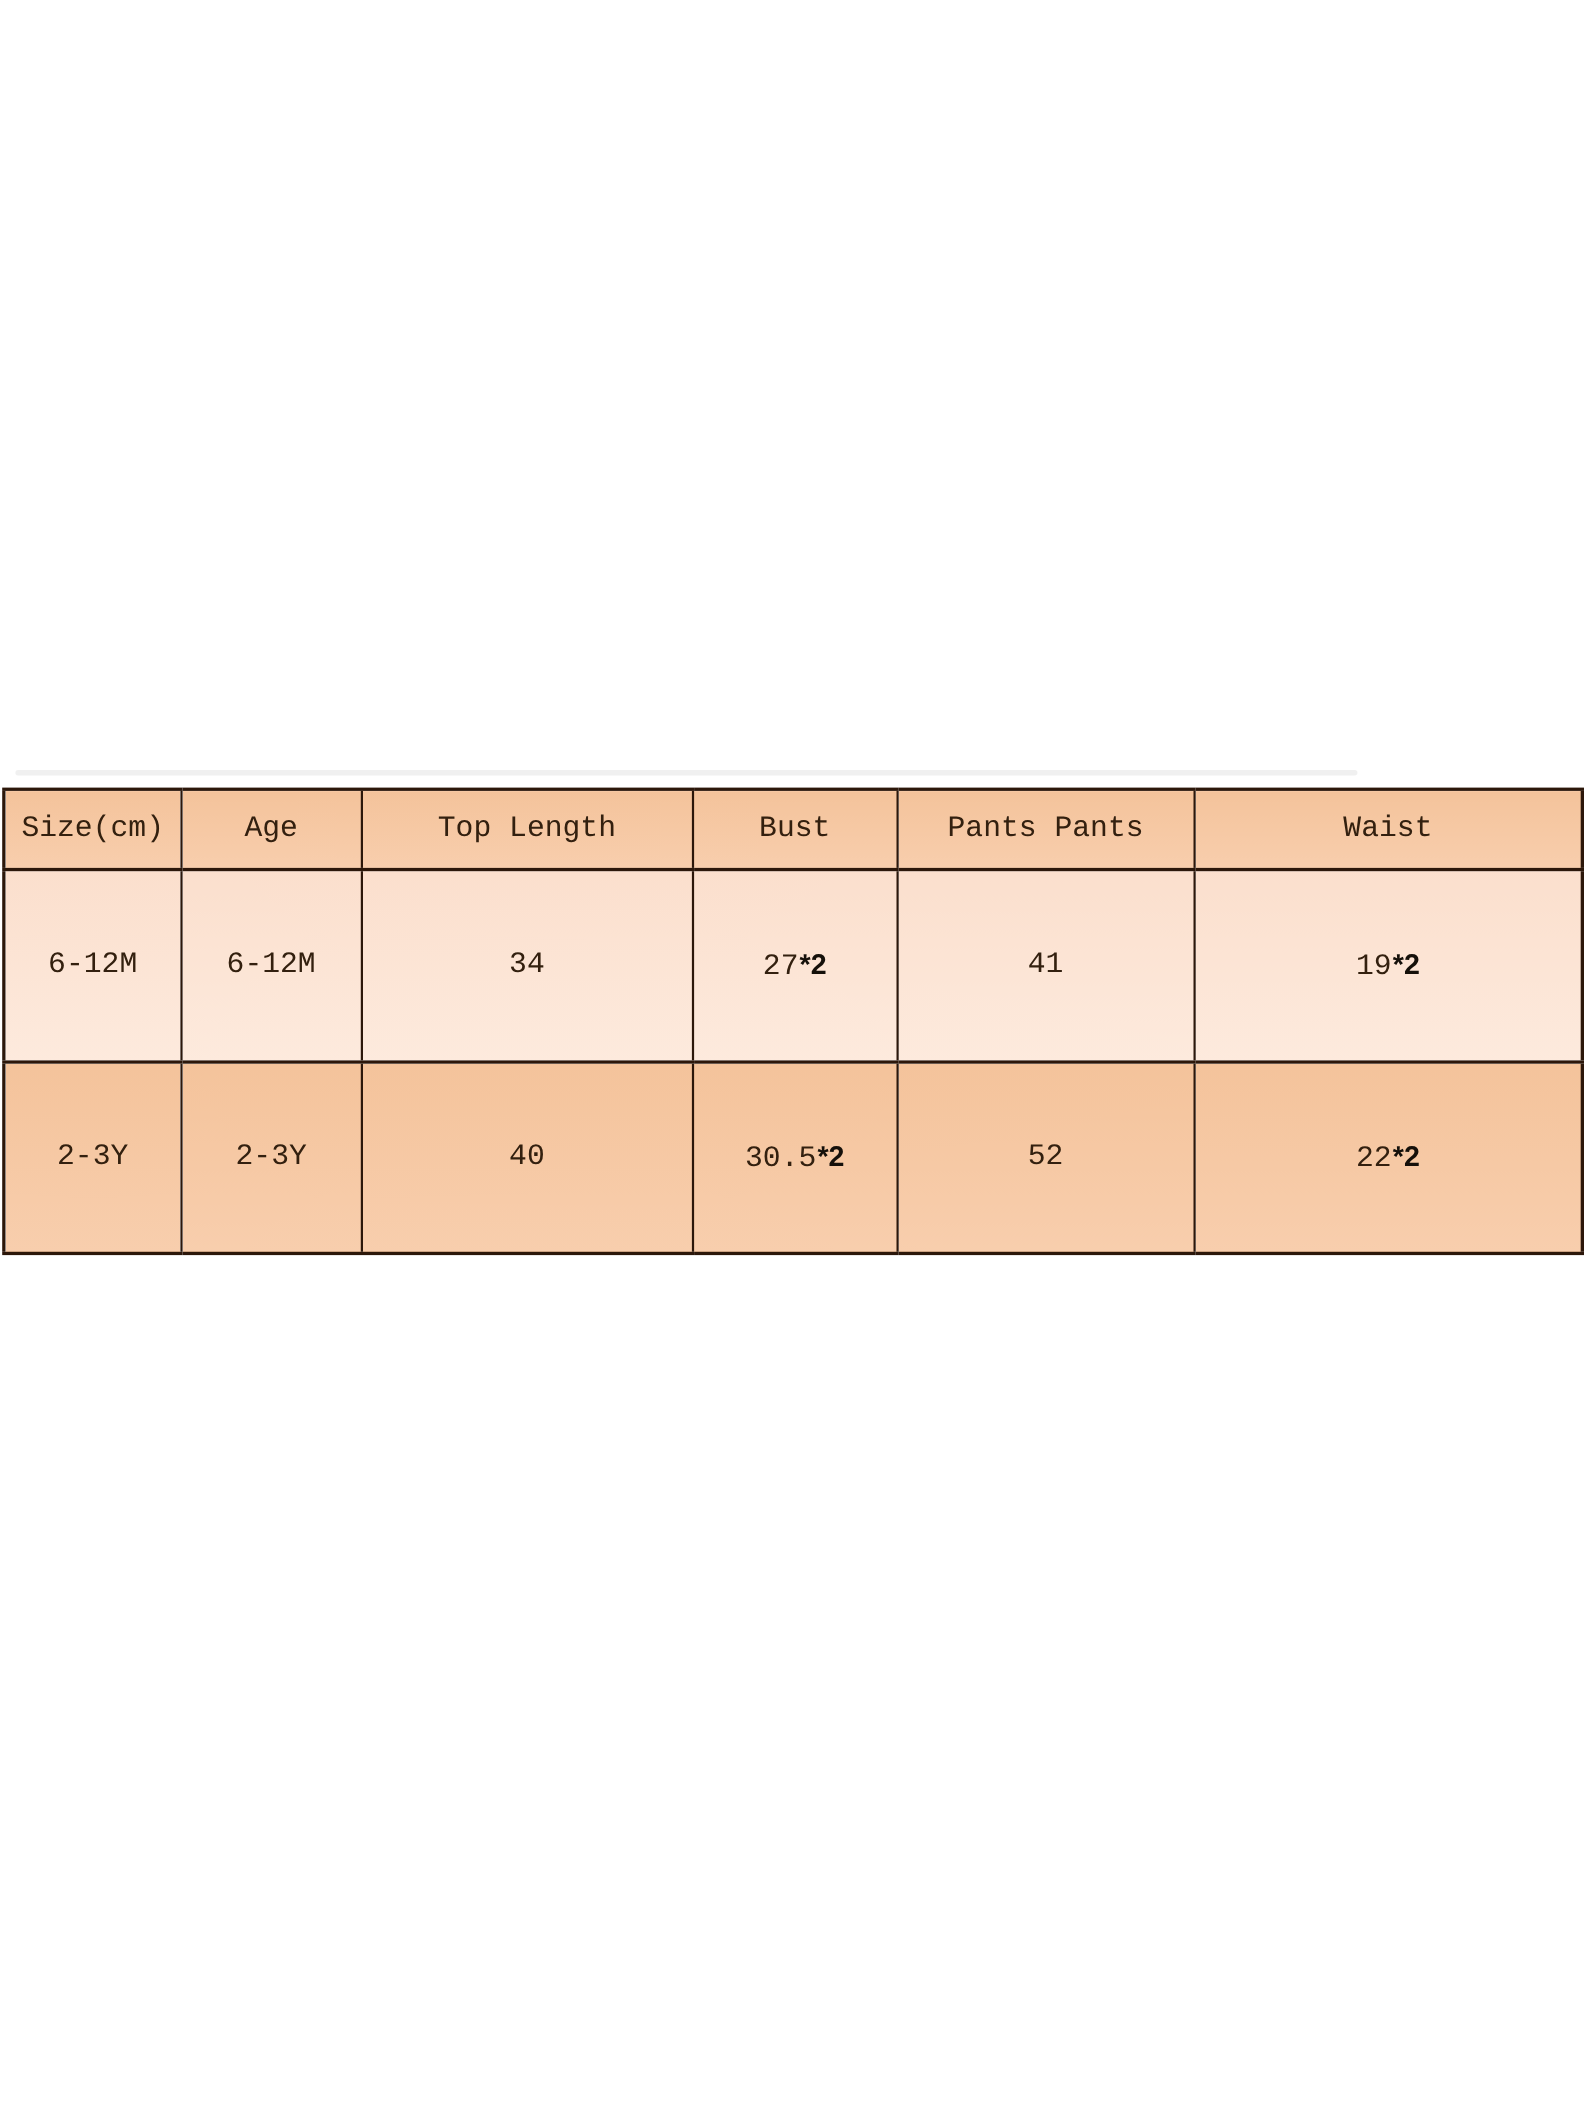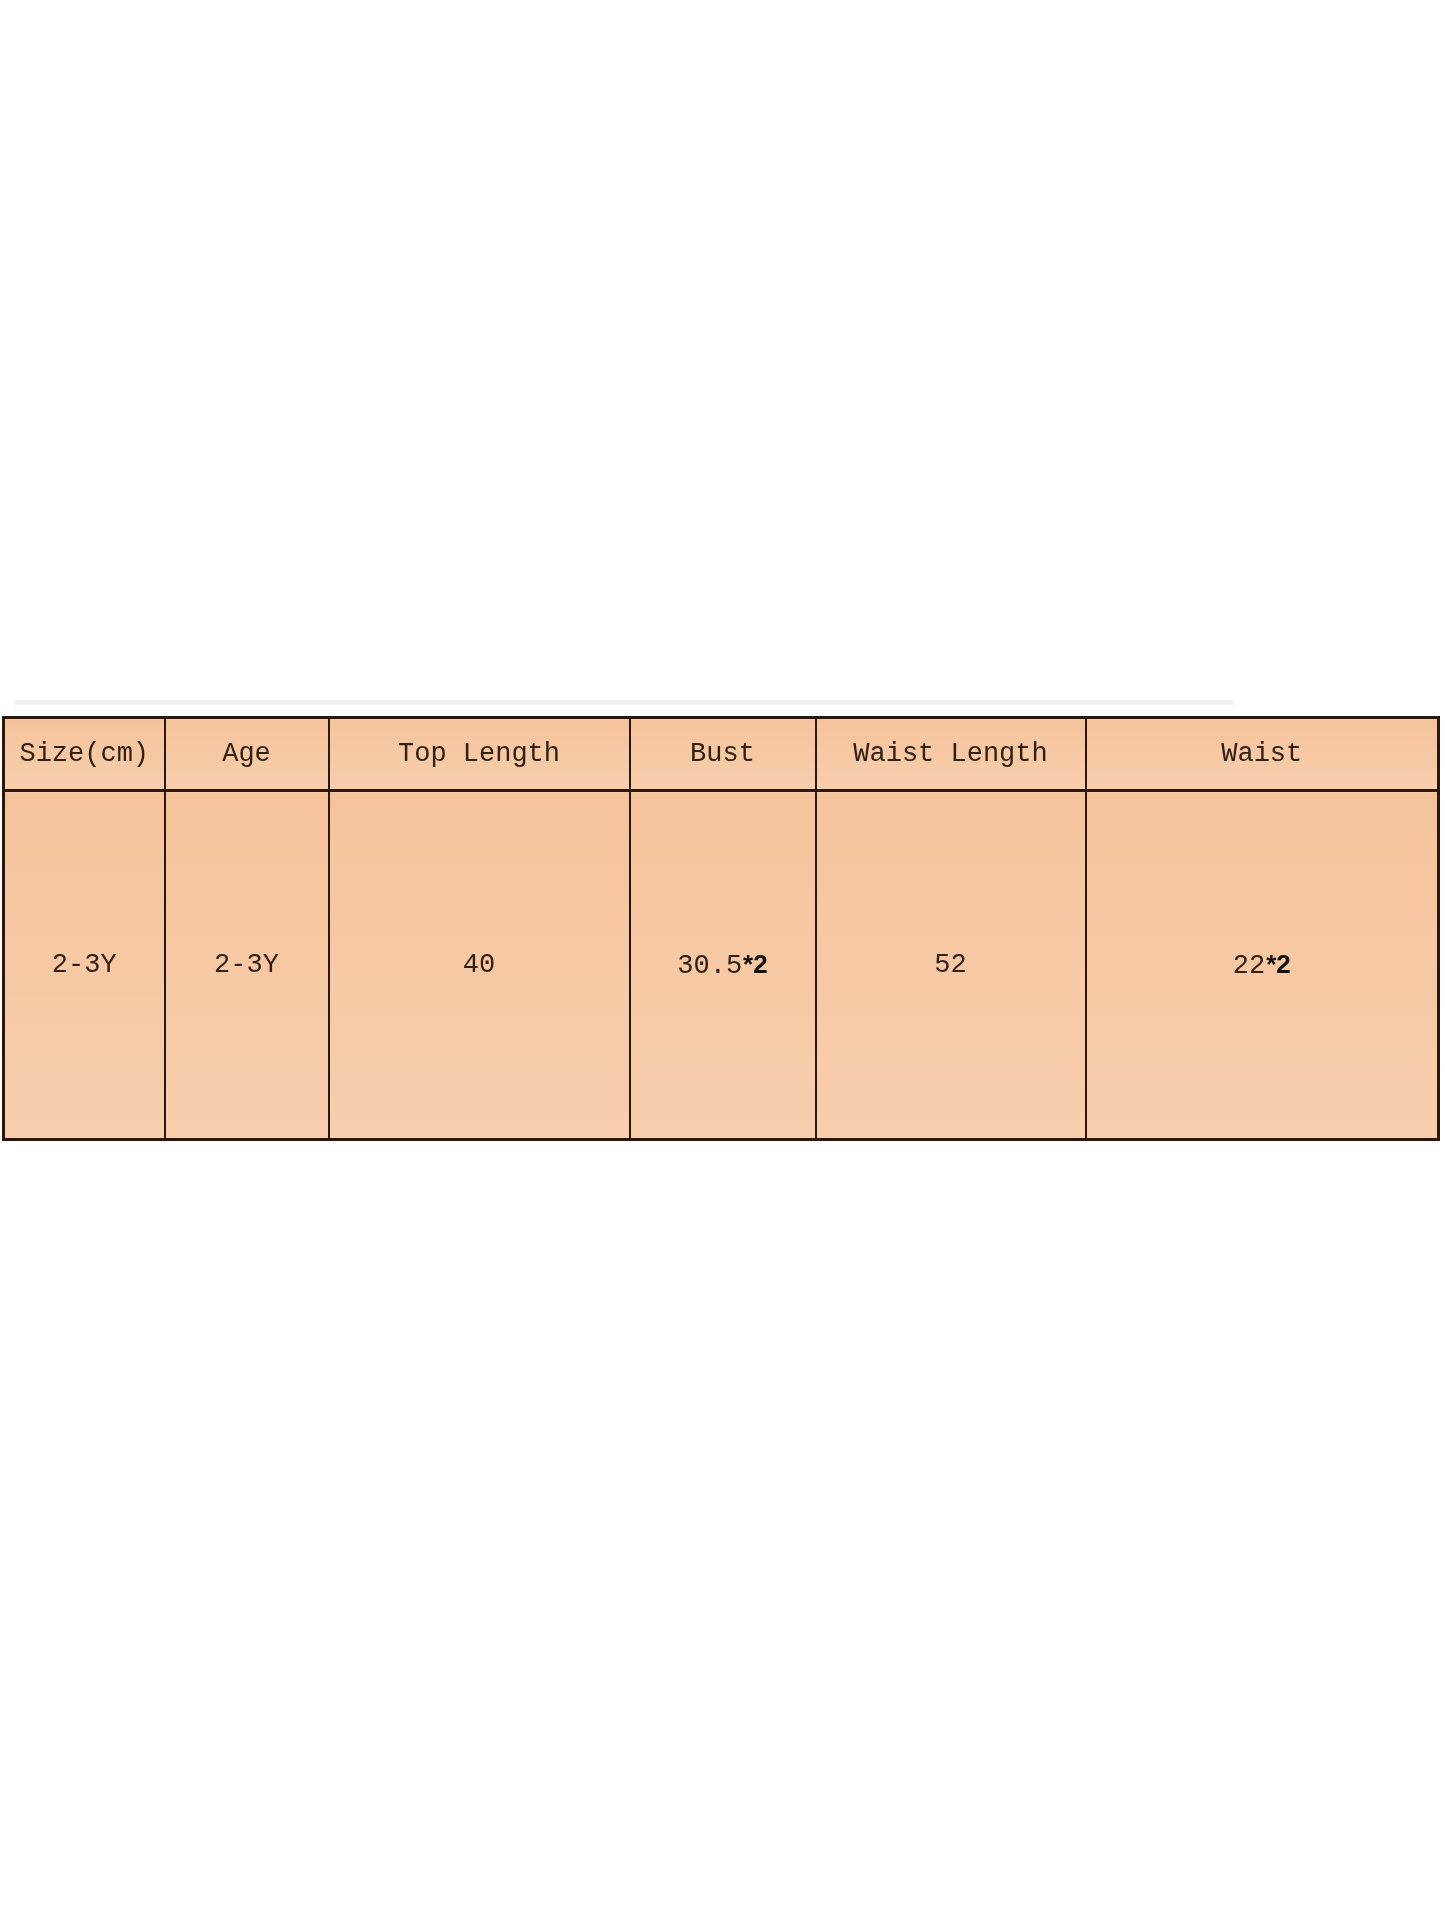--- a/index.html
+++ b/index.html
@@ -61,25 +61,33 @@
     <col style="width:186px">
       <col style="width:270px">
       <col style="width:353px">
   </colgroup>
   <thead>
     <tr>
       <th>Size(cm)</th>
       <th>Age</th>
       <th>Top Length</th>
       <th>Bust</th>
-      <th>Waist Length</th>
+      <th>Pants Pants</th>
       <th>Waist</th>
     </tr>
   </thead>
   <tbody>
+    <tr class="row-light">
+      <td>6-12M</td>
+      <td>6-12M</td>
+      <td>34</td>
+      <td><span>27</span><span class="x2">*2</span></td>
+      <td>41</td>
+      <td><span>19</span><span class="x2">*2</span></td>
+    </tr>
     <tr class="row-peach">
       <td>2-3Y</td>
       <td>2-3Y</td>
       <td>40</td>
       <td><span>30.5</span><span class="x2">*2</span></td>
       <td>52</td>
       <td><span>22</span><span class="x2">*2</span></td>
     </tr>
   </tbody>
 </table>

